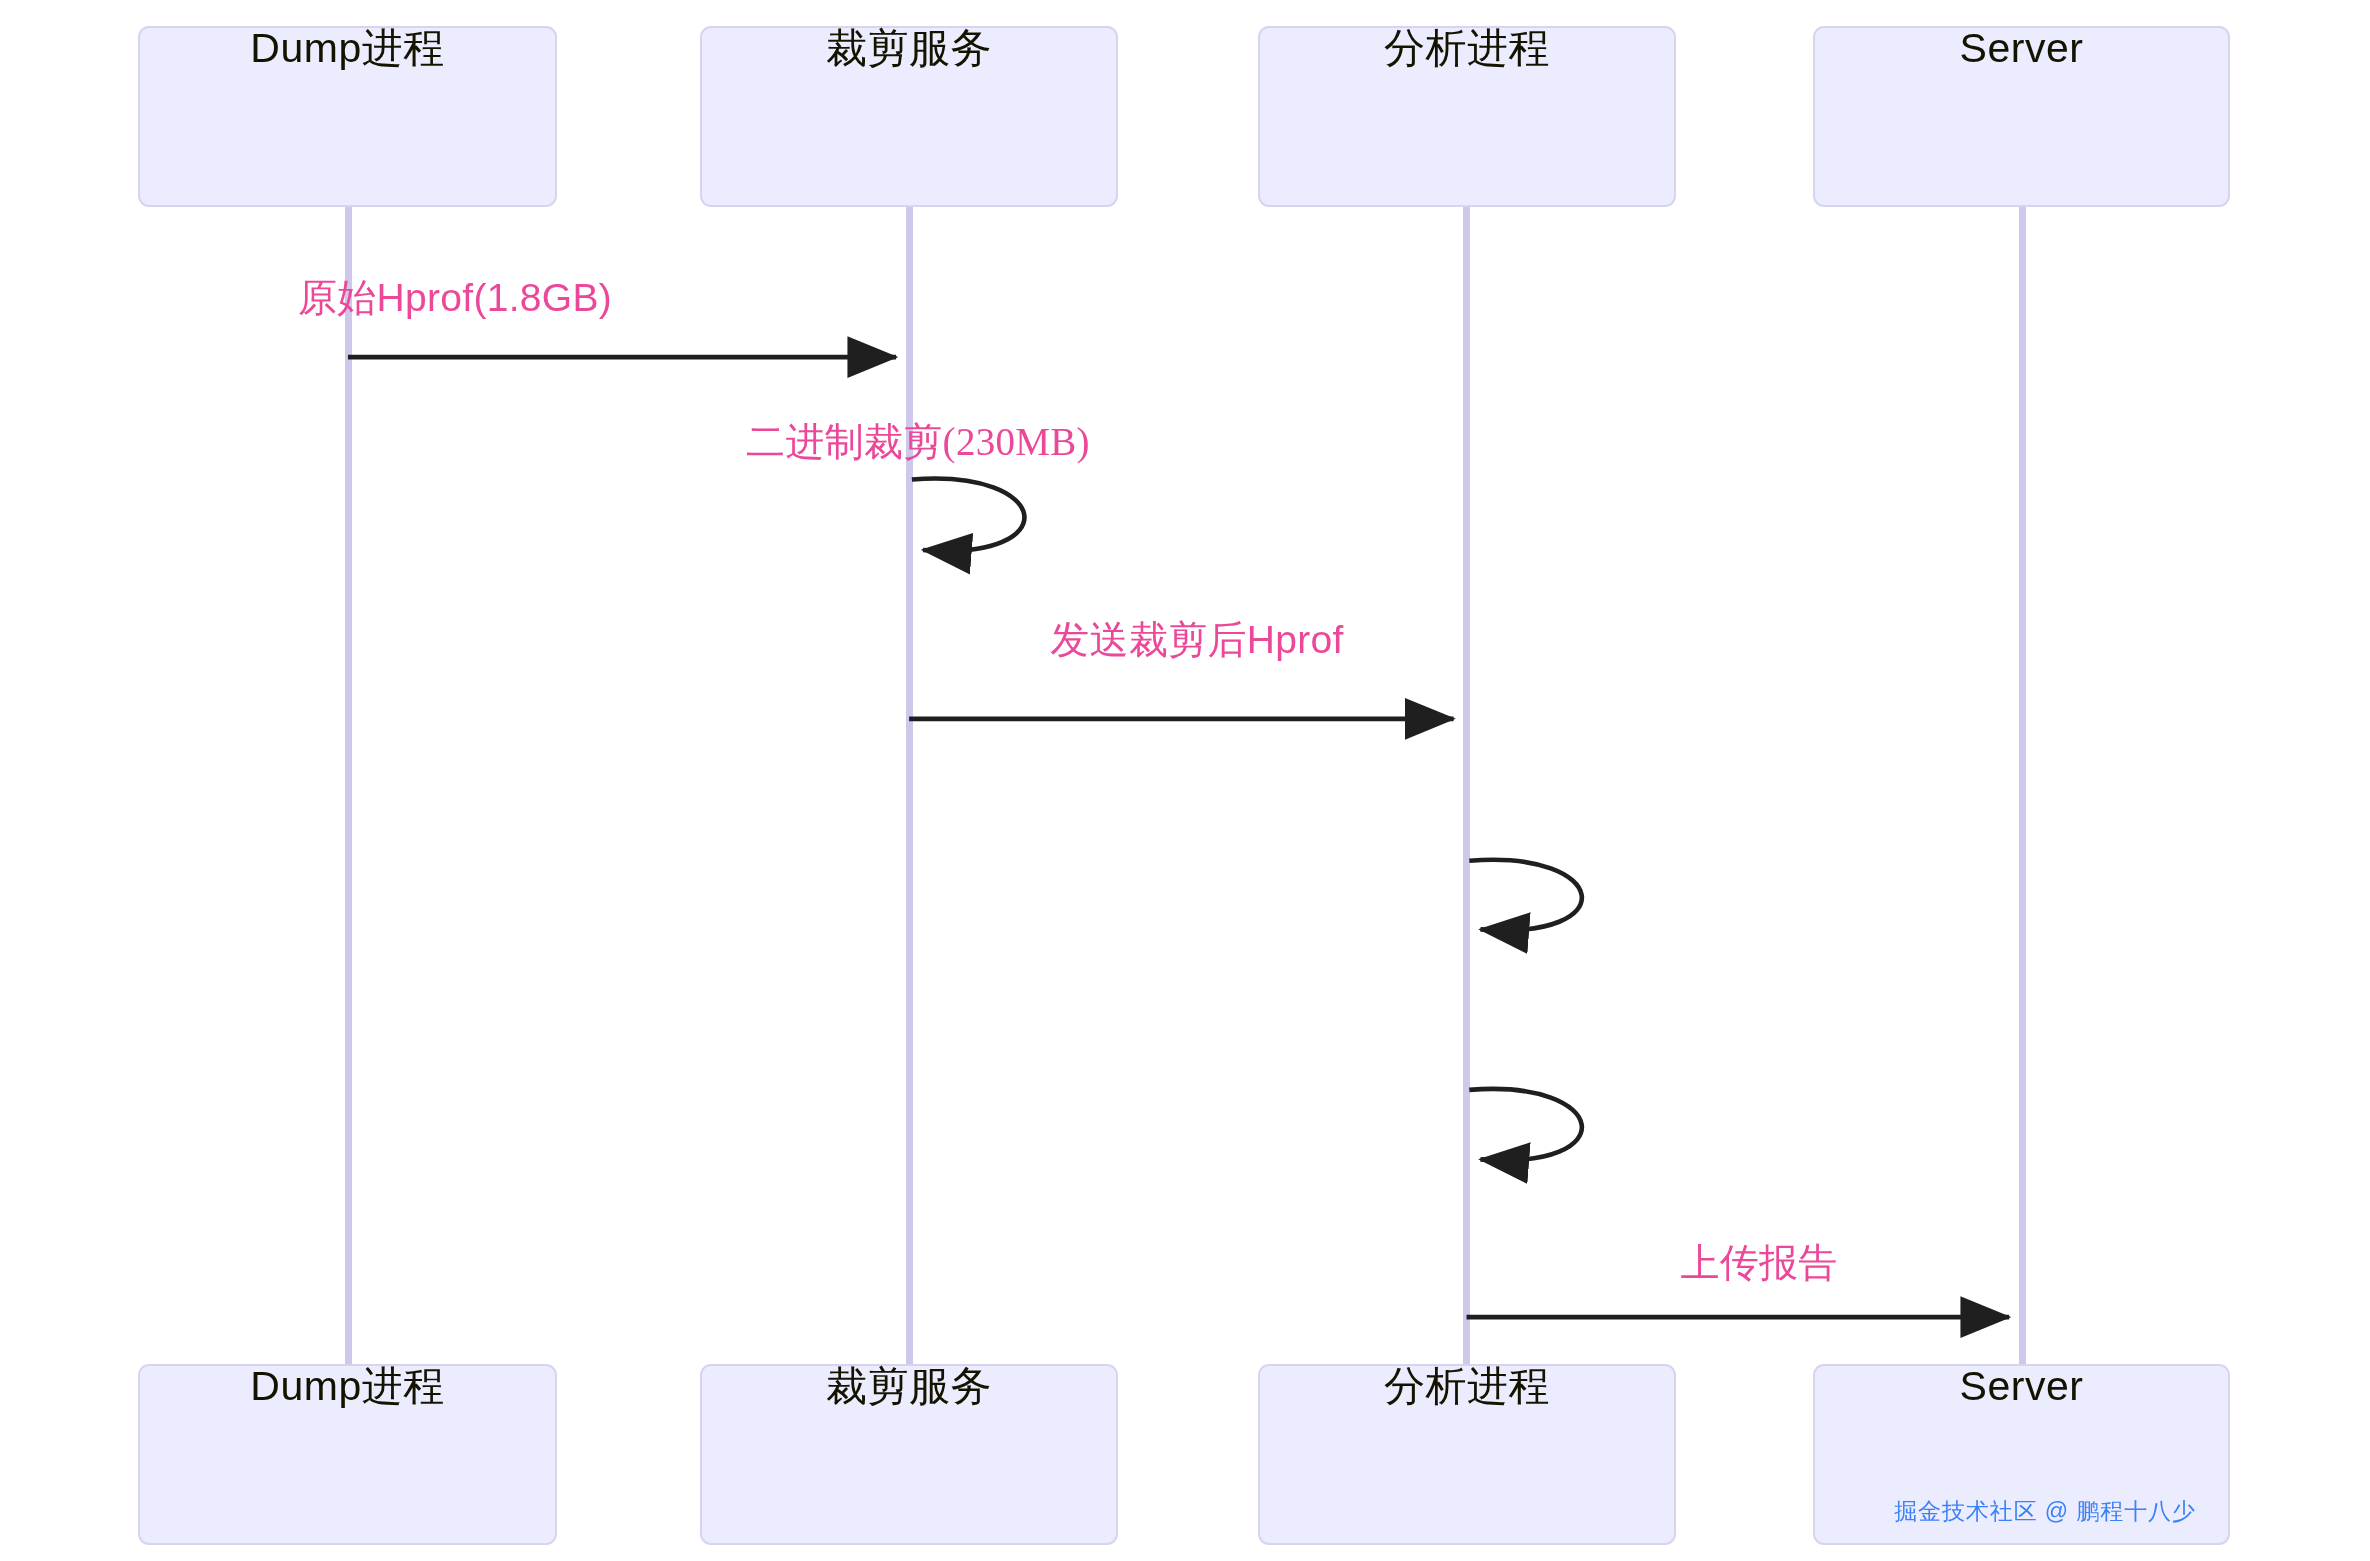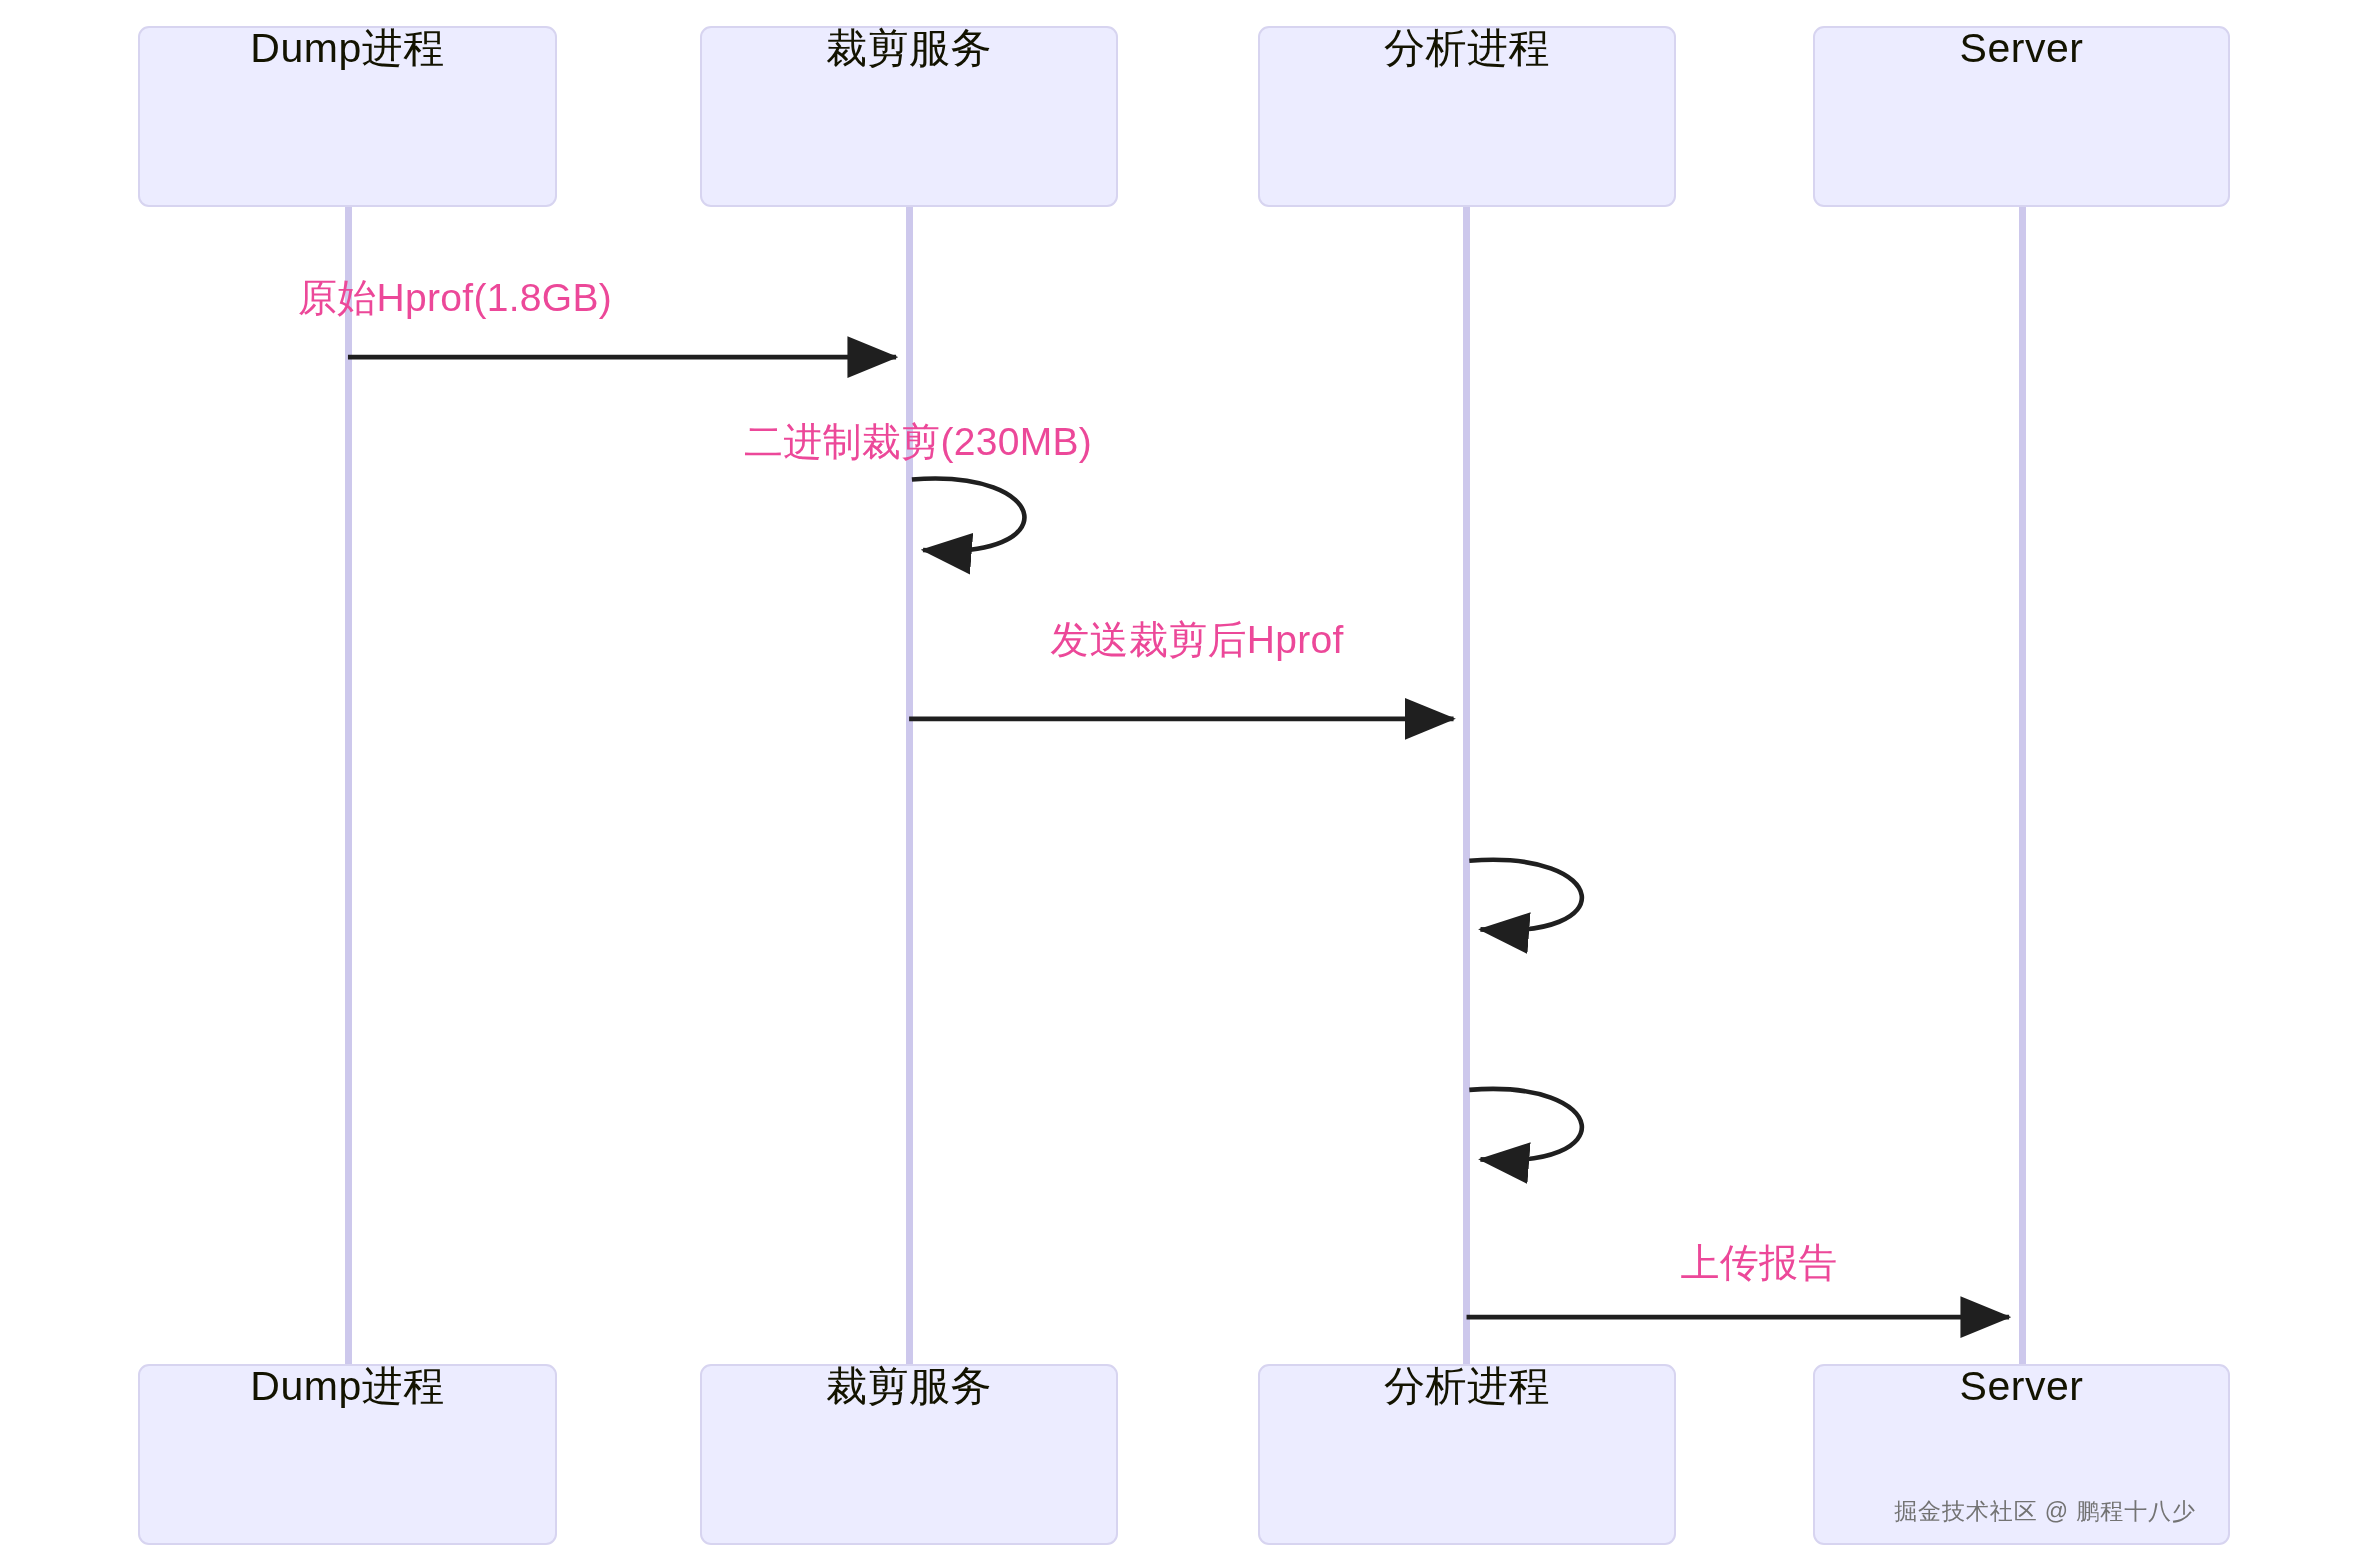--- a/index.html
+++ b/index.html
@@ -54,21 +54,21 @@
     position: absolute;
     left: 0;
     top: 0;
     width: 2371px;
     height: 1561px;
     pointer-events: none;
   }
   .watermark {
     position: absolute;
     font-size: 23px;
-    color: #737373;
+    color: #3b82f6;
     white-space: nowrap;
     letter-spacing: 0.9px;
   }
 </style>
 </head>
 <body>
 
 <div id="diagram">
 
   <div class="lifeline" style="left:345px; top:207px; height:1157px;"></div>
@@ -131,20 +131,20 @@
     <g>
       <path d="M 1584,1175 C 1736,1163 1751,1262 1596,1250" fill="none" stroke="#1f1f1f" stroke-width="5" marker-end="url(#arrowhead-left)"></path>
     </g>
 
     <g>
       <line x1="1581" y1="1420" x2="2166" y2="1420" stroke="#1f1f1f" stroke-width="5" marker-end="url(#arrowhead)"></line>
     </g>
   </svg>
 
   <div class="msg-label" style="left:455px; top:278px;">原始Hprof(1.8GB)</div>
-  <div class="msg-label" style="left:918px; top:422px;">二进制裁剪(230MB)</div>
+  <div class="msg-label" style="left:918px; top:422px;font-family:Liberation Serif, serif;">二进制裁剪(230MB)</div>
   <div class="msg-label" style="left:1197px; top:620px;">发送裁剪后Hprof</div>
   <div class="msg-label" style="left:1752px; top:1243px;margin-left:7px;">上传报告</div>
 
   <div class="watermark" style="left:2045px; top:1496px; transform:translateX(-50%);">掘金技术社区 @ 鹏程十八少</div>
 
 </div>
 
 
 </body></html>

